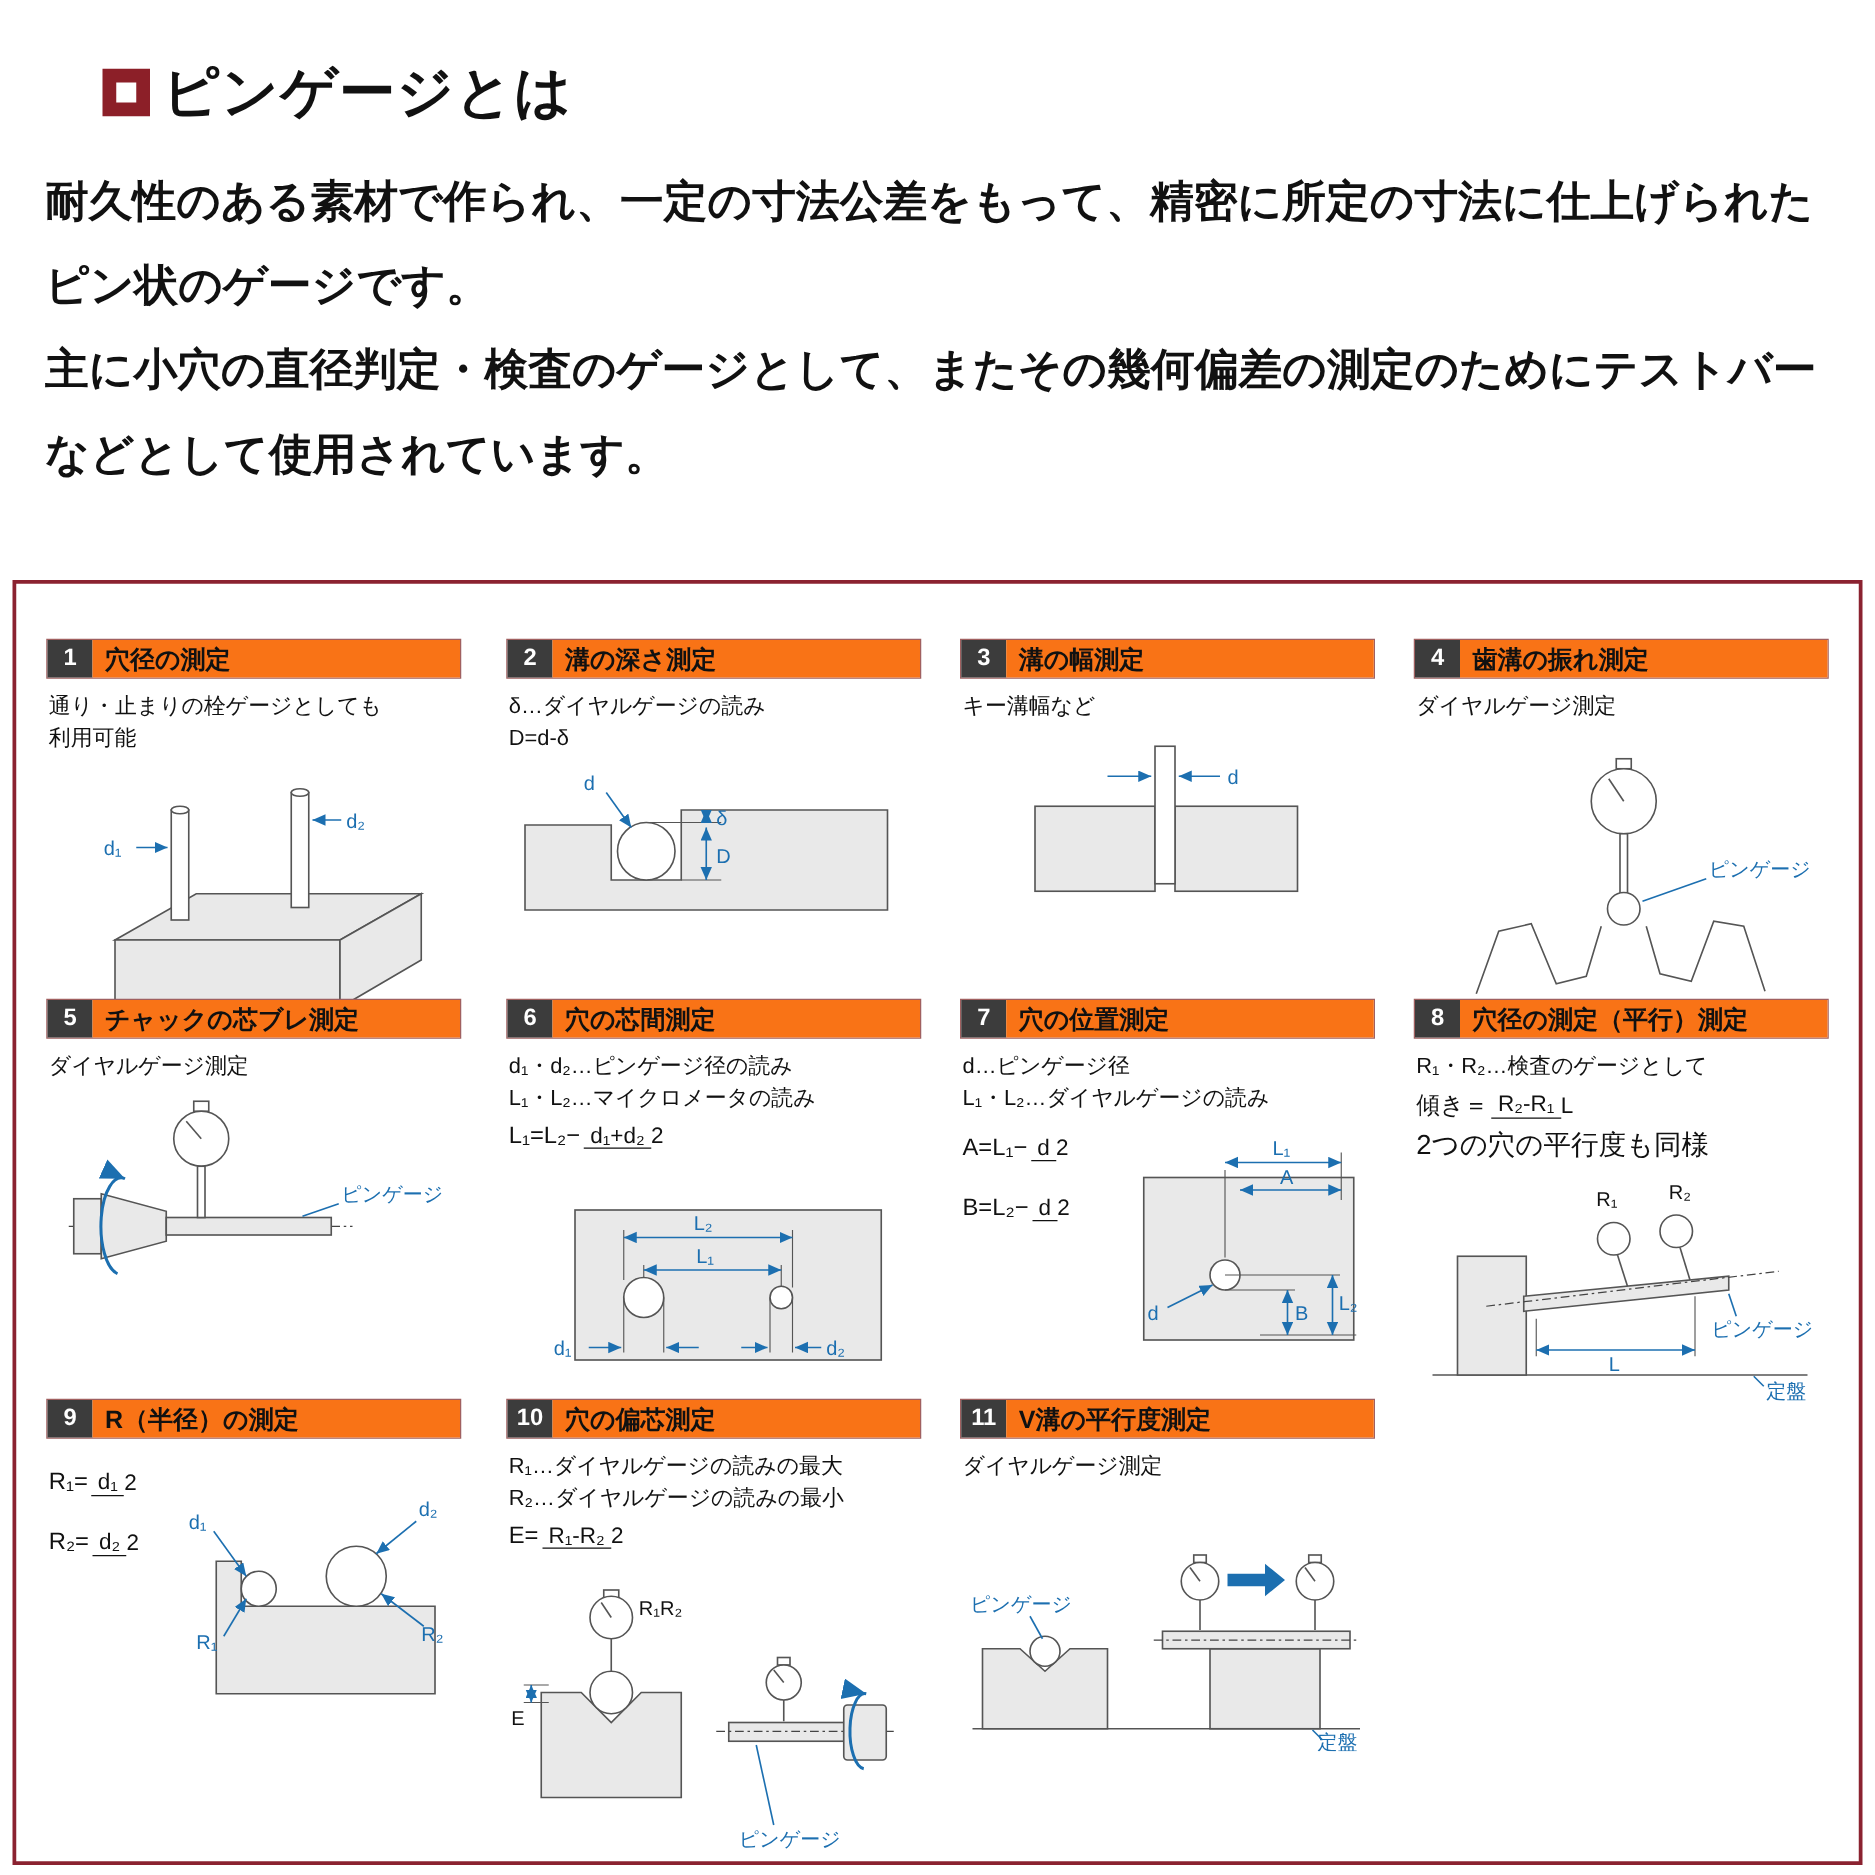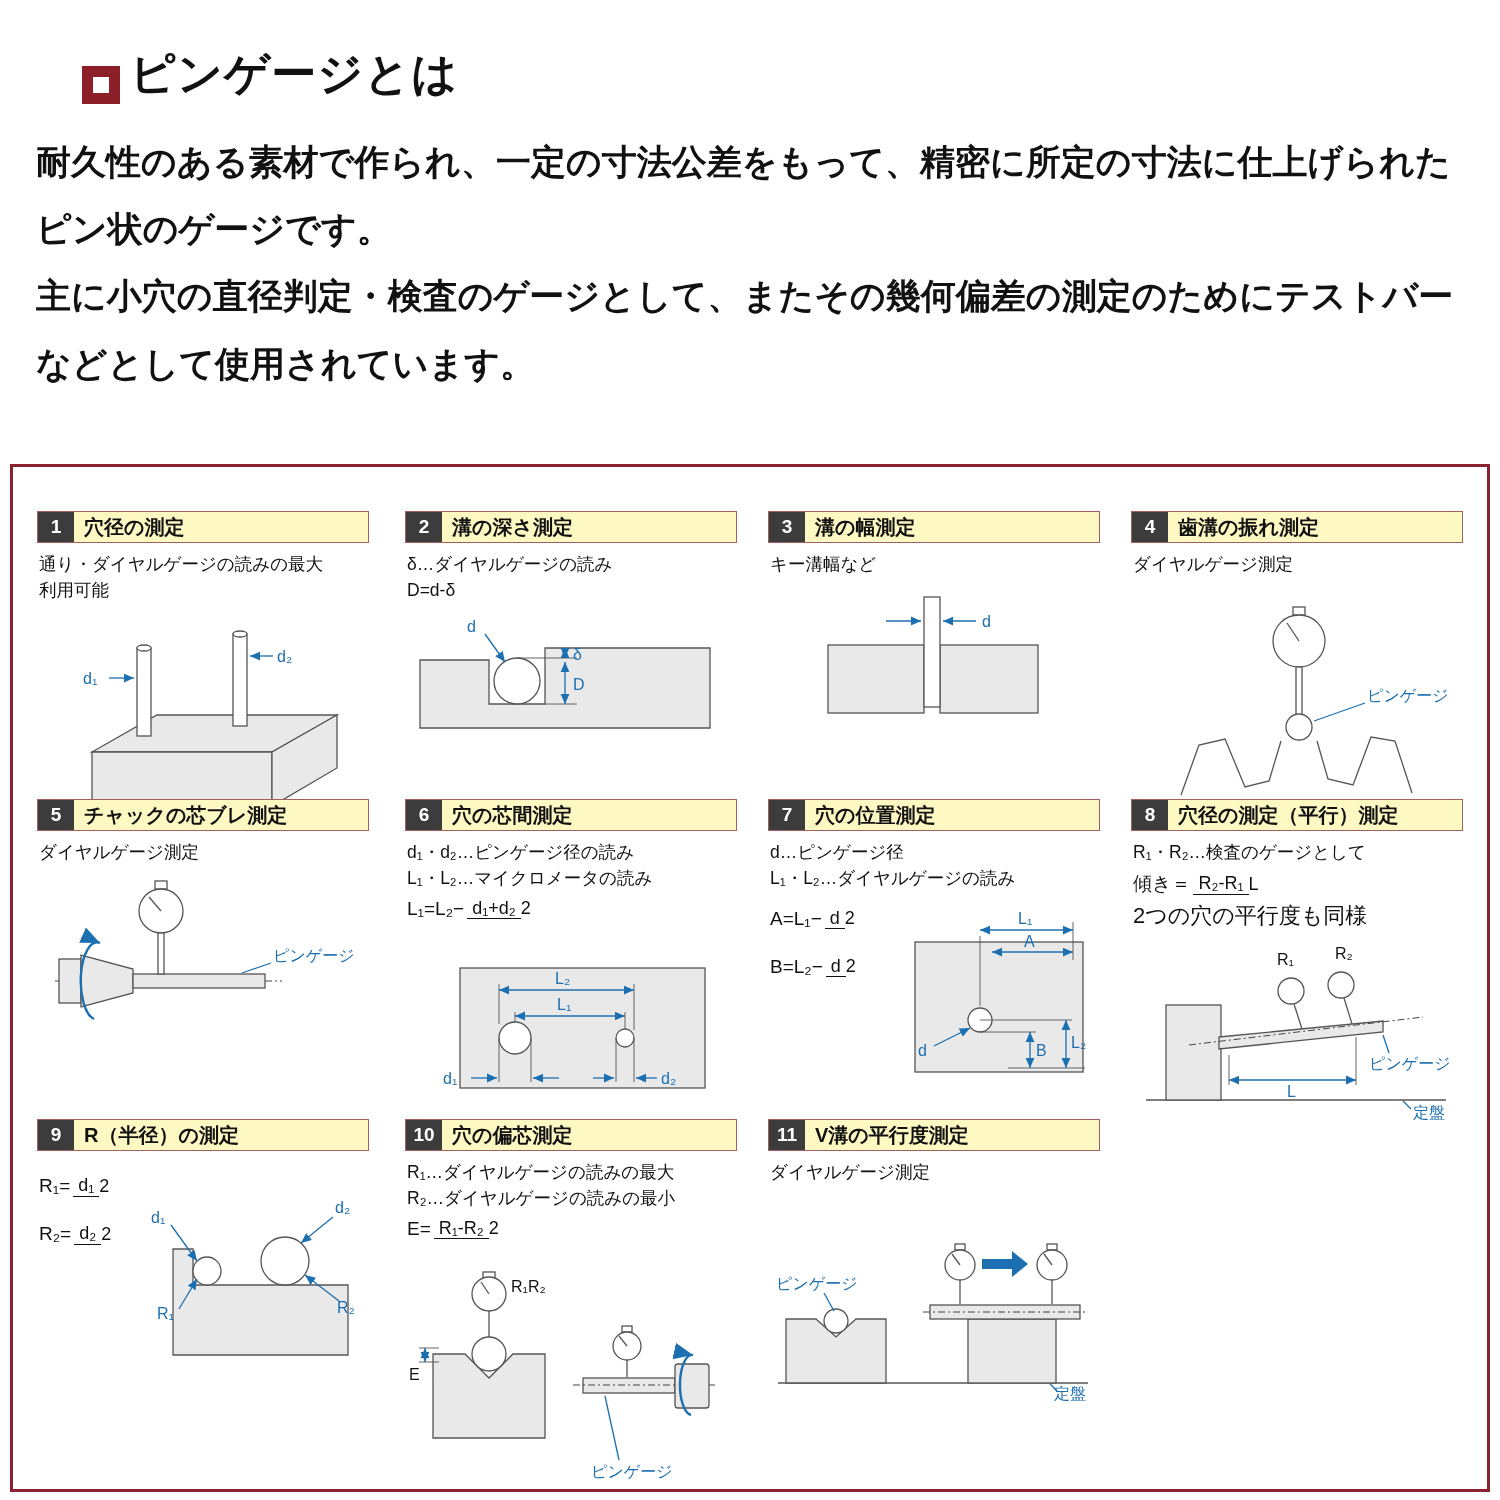--- a/index.html
+++ b/index.html
@@ -1,29 +1,29 @@
 <!DOCTYPE html>
 <html><head>
 <meta charset="utf-8">
 <style>
   html,body{margin:0;padding:0;}
   body{
     width:1500px;height:1500px;position:relative;background:#fff;overflow:hidden;
     font-family:"Liberation Sans","DejaVu Sans",sans-serif;color:#111;
   }
-  .title-row{position:absolute;top:44px;left:34px;display:flex;align-items:flex-end;gap:10px;padding-left:48px;}
+  .title-row{position:absolute;top:44px;left:34px;display:flex;align-items:center;gap:10px;padding-left:48px;}
   .title-square{width:38px;height:38px;border:11px solid #8C1F28;background:#fff;box-sizing:border-box;}
   .page-title{font-size:45px;font-weight:bold;color:#111;letter-spacing:1px;}
   .intro{position:absolute;top:128px;left:36px;width:1430px;font-size:35px;line-height:1.92;font-weight:600;}
   .intro p{margin:0;}
   .main-box{position:absolute;left:10px;top:464px;width:1474px;height:1022px;border:3px solid #8B2230;background:#fff;}
   .cell{position:absolute;width:332px;}
   .cell-header{display:flex;height:30px;border:1px solid #A06060;box-sizing:content-box;}
   .cell-num{background:#3C3C3C;color:#fff;min-width:32px;display:flex;align-items:center;justify-content:center;font-size:19px;font-weight:bold;padding:0 2px;}
-  .cell-title{flex:1;background:#fef9c3;display:flex;align-items:center;padding-left:10px;font-size:20px;font-weight:bold;color:#111;}
+  .cell-title{flex:1;background:#f97316;display:flex;align-items:center;padding-left:10px;font-size:20px;font-weight:bold;color:#111;}
   .desc{font-size:17.5px;margin:8px 0 2px 2px;line-height:1.5;}
   .note{font-size:22px;margin:2px 0 2px 2px;}
   .formula{display:flex;align-items:center;font-size:19px;margin:6px 0 4px 2px;gap:3px;}
   .frac{display:inline-flex;align-items:center;line-height:1.15;font-size:18px;}
   .frac .fnum{padding:0 5px;border-bottom:1.6px solid #111;}
   .row2col{display:flex;align-items:flex-start;text-align:right;}
   .fcol{display:flex;flex-direction:column;gap:16px;padding-top:8px;flex:none;}
   svg.diagram{display:block;margin-top:6px;}
   svg .blk{fill:#E9E9E9;stroke:#555;stroke-width:1.3;}
   svg .wht{fill:#fff;stroke:#555;stroke-width:1.3;}
@@ -60,21 +60,21 @@
 </div>
 
 <div class="main-box">
 
   <div class="cell" style="left:24px;top:44px">
     <div class="cell-header">
       <span class="cell-num">1</span>
       <span class="cell-title">穴径の測定</span>
     </div>
     <div class="desc">
-      <div>通り・ダイヤルゲージの読みの最大</div>
+      <div>通り・止まりの栓ゲージとしても</div>
       <div>利用可能</div>
     </div>
     <svg class="diagram" width="330" height="205" viewBox="0 0 330 205">
       <polygon class="blk" points="120,105 300,105 235,142 55,142"></polygon>
       <polygon class="blk" points="55,142 235,142 235,196 55,196"></polygon>
       <polygon class="blk" points="235,142 300,105 300,158 235,196"></polygon>
       <rect class="wht" x="100" y="38" width="14" height="88"></rect>
       <ellipse class="wht" cx="107" cy="38" rx="7" ry="3"></ellipse>
       <rect class="wht" x="196" y="24" width="14" height="92"></rect>
       <ellipse class="wht" cx="203" cy="24" rx="7" ry="3"></ellipse>

